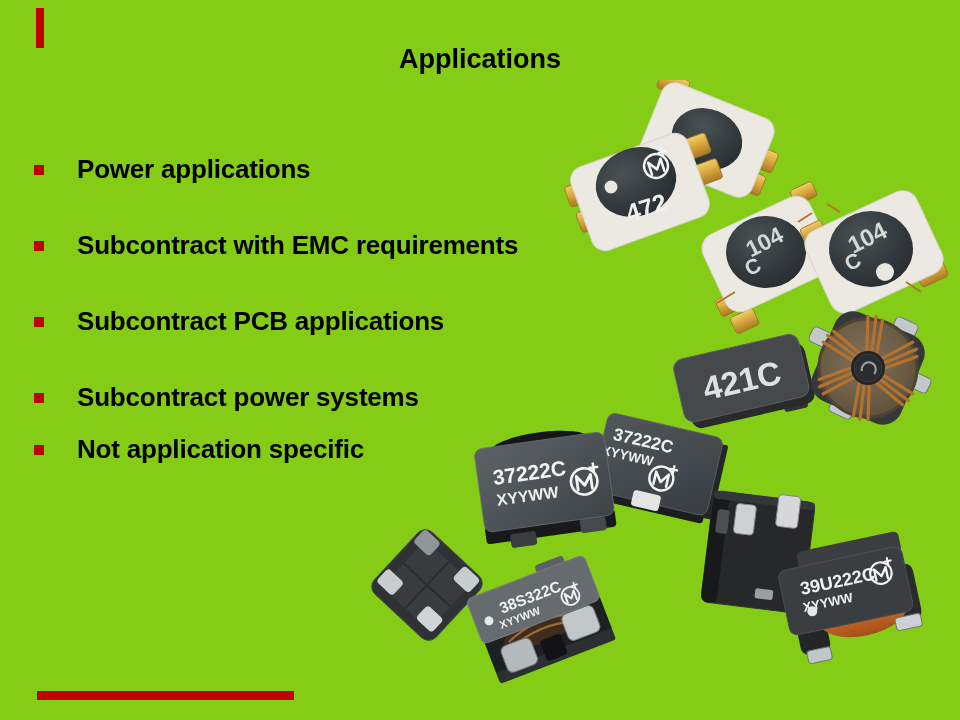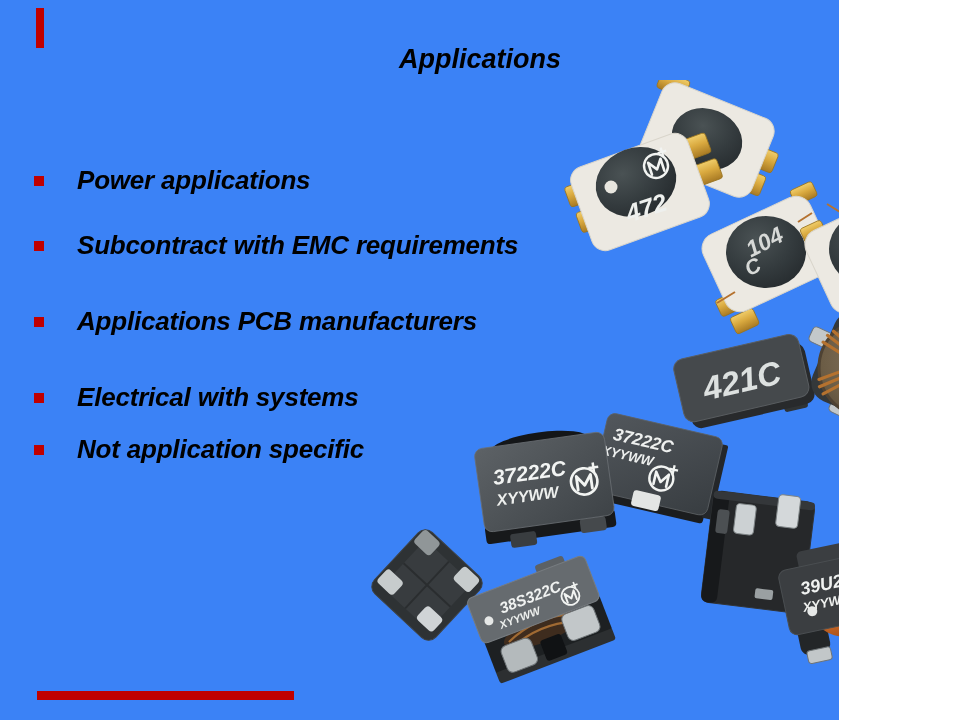--- a/index.html
+++ b/index.html
@@ -1,26 +1,26 @@
 <!DOCTYPE html>
 <html><head>
 <meta charset="utf-8">
 <title>Slide</title>
 <style>
   html,body{margin:0;padding:0;background:#fff;}
-  .slide{position:relative;width:839px;height:720px;background:#3b82f6;overflow:hidden;
-         font-family:"Liberation Sans", sans-serif;font-style:italic;}
+  .slide{position:relative;width:960px;height:720px;background:#84cc16;overflow:hidden;
+         font-family:"Liberation Sans", sans-serif;}
   .accent-bar-top{position:absolute;left:36px;top:8px;width:8px;height:40px;background:#c00000;}
   .accent-bar-bottom{position:absolute;left:37px;top:691px;width:257px;height:9px;background:#c00000;}
   .title{position:absolute;left:0;top:44px;width:960px;text-align:center;
          font-size:27px;font-weight:bold;color:#000;}
   ul.bullets{position:absolute;left:34px;top:0;margin:0;padding:0;}
   ul.bullets li{position:absolute;left:0;width:580px;list-style:none;
         font-size:26px;font-weight:bold;letter-spacing:-0.2px;line-height:30px;color:#000;}
-  ul.bullets li:nth-child(1){top:154px;margin-top:11px;}
+  ul.bullets li:nth-child(1){top:154px;}
   ul.bullets li:nth-child(2){top:230px;}
   ul.bullets li:nth-child(3){top:306px;}
   ul.bullets li:nth-child(4){top:382px;}
   ul.bullets li:nth-child(5){top:434px;}
   ul.bullets .sq{position:absolute;left:0;top:11px;width:10px;height:10px;background:#c00000;}
   ul.bullets .txt{display:block;margin-left:43px;}
   svg.collage{position:absolute;left:350px;top:80px;}
   svg.collage text{font-family:"Liberation Sans", sans-serif;font-weight:bold;}
 </style>
 </head>
@@ -37,25 +37,25 @@
     <li>
       <span class="sq"></span>
       <span class="txt">Power applications</span>
     </li>
     <li>
       <span class="sq"></span>
       <span class="txt">Subcontract with EMC requirements</span>
     </li>
     <li>
       <span class="sq"></span>
-      <span class="txt">Applications PCB manufacturers</span>
-    </li>
-    <li>
-      <span class="sq"></span>
-      <span class="txt">Electrical with systems</span>
+      <span class="txt">Subcontract PCB applications</span>
+    </li>
+    <li>
+      <span class="sq"></span>
+      <span class="txt">Subcontract power systems</span>
     </li>
     <li>
       <span class="sq"></span>
       <span class="txt">Not application specific</span>
     </li>
   </ul>
 
   <svg class="collage" width="610" height="610" viewBox="350 80 610 610">
     <defs>
       <linearGradient id="gGold" x1="0" y1="0" x2="0" y2="1">

